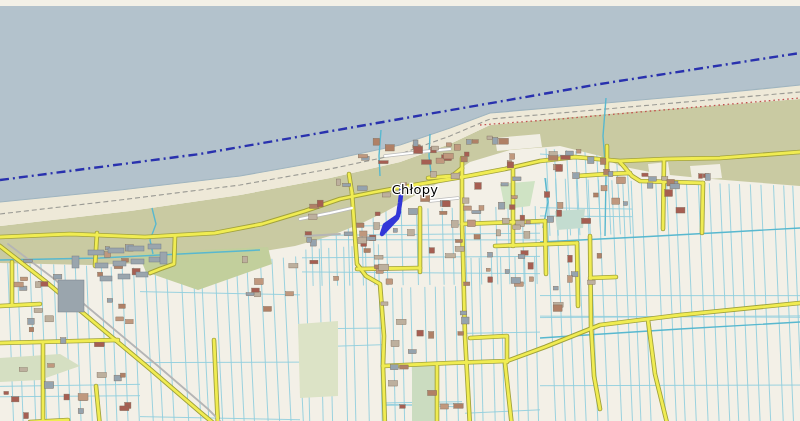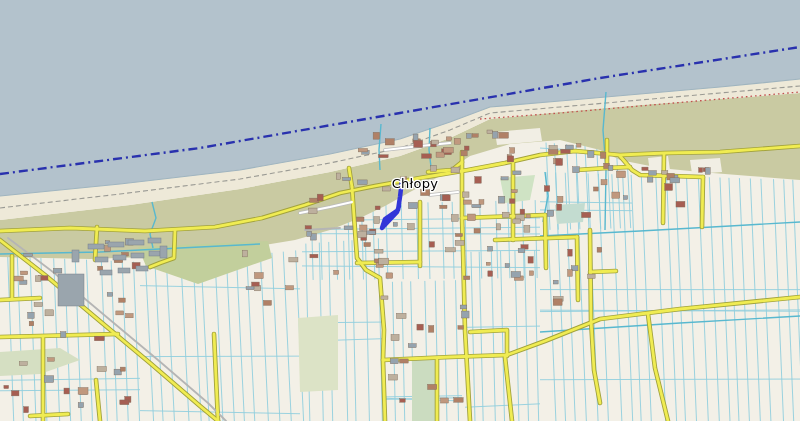--- a/index.html
+++ b/index.html
@@ -1,16 +1,16 @@
 <!DOCTYPE html>
 <html><head>
 <meta charset="utf-8">
 <style>
   html,body{margin:0;padding:0;width:800px;height:421px;overflow:hidden;background:#f3f0e7;}
-  .viewport{position:relative;width:800px;height:371px;cursor:grab;}
+  .viewport{position:relative;width:800px;height:371px;cursor:grab;margin-top:6px;}
   svg{display:block;}
   .place-label{
     font-family:"DejaVu Sans", "Liberation Sans", sans-serif;
     font-size:13px;
     fill:#000;
     stroke:#ffffff;
     stroke-width:2.6px;
     paint-order:stroke;
     letter-spacing:0.3px;
   }

